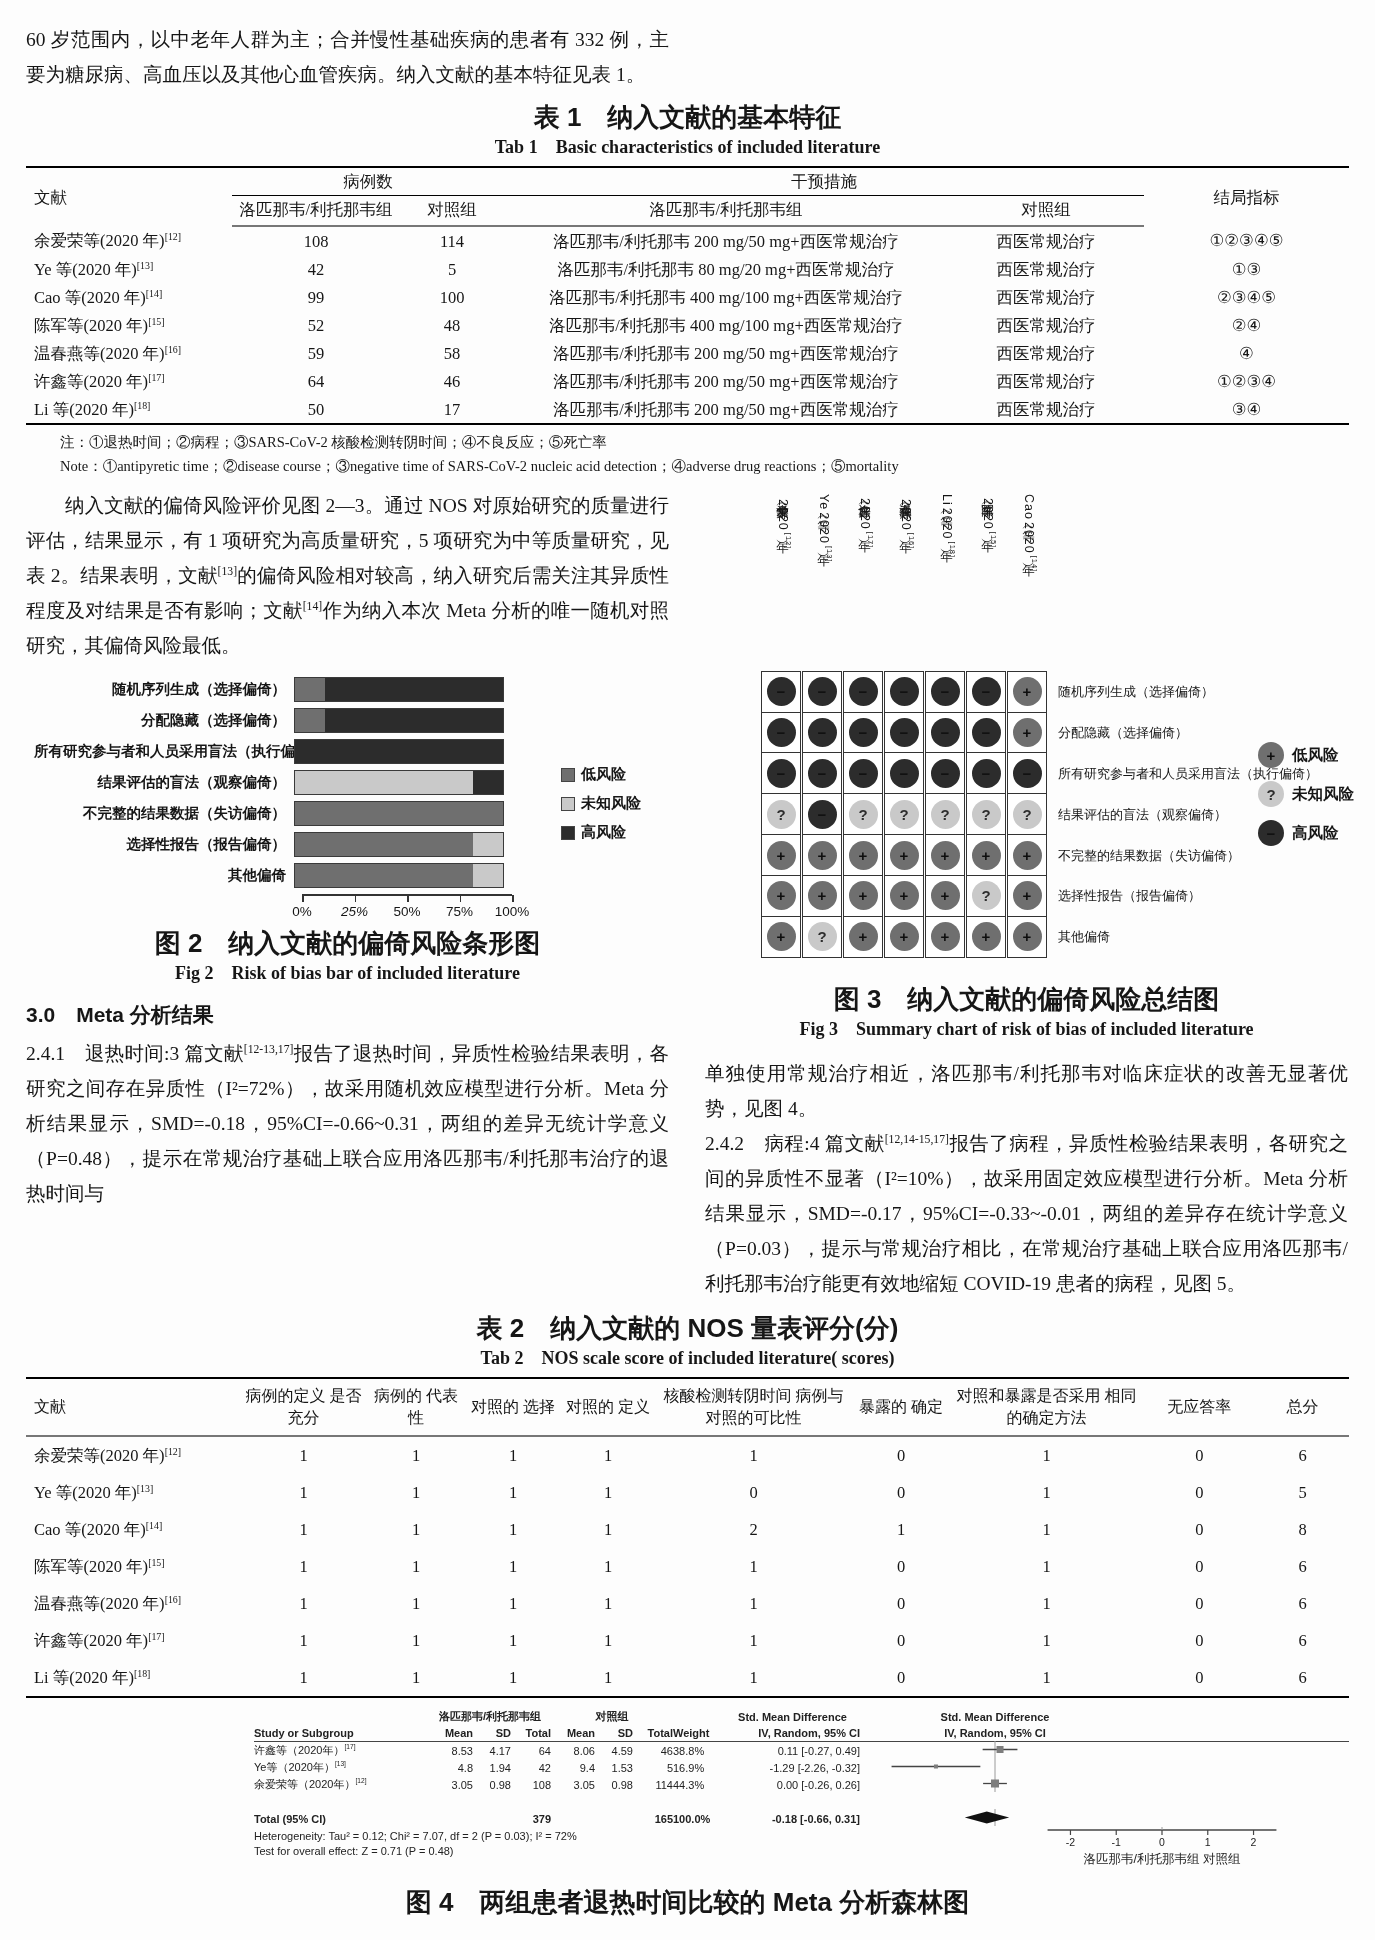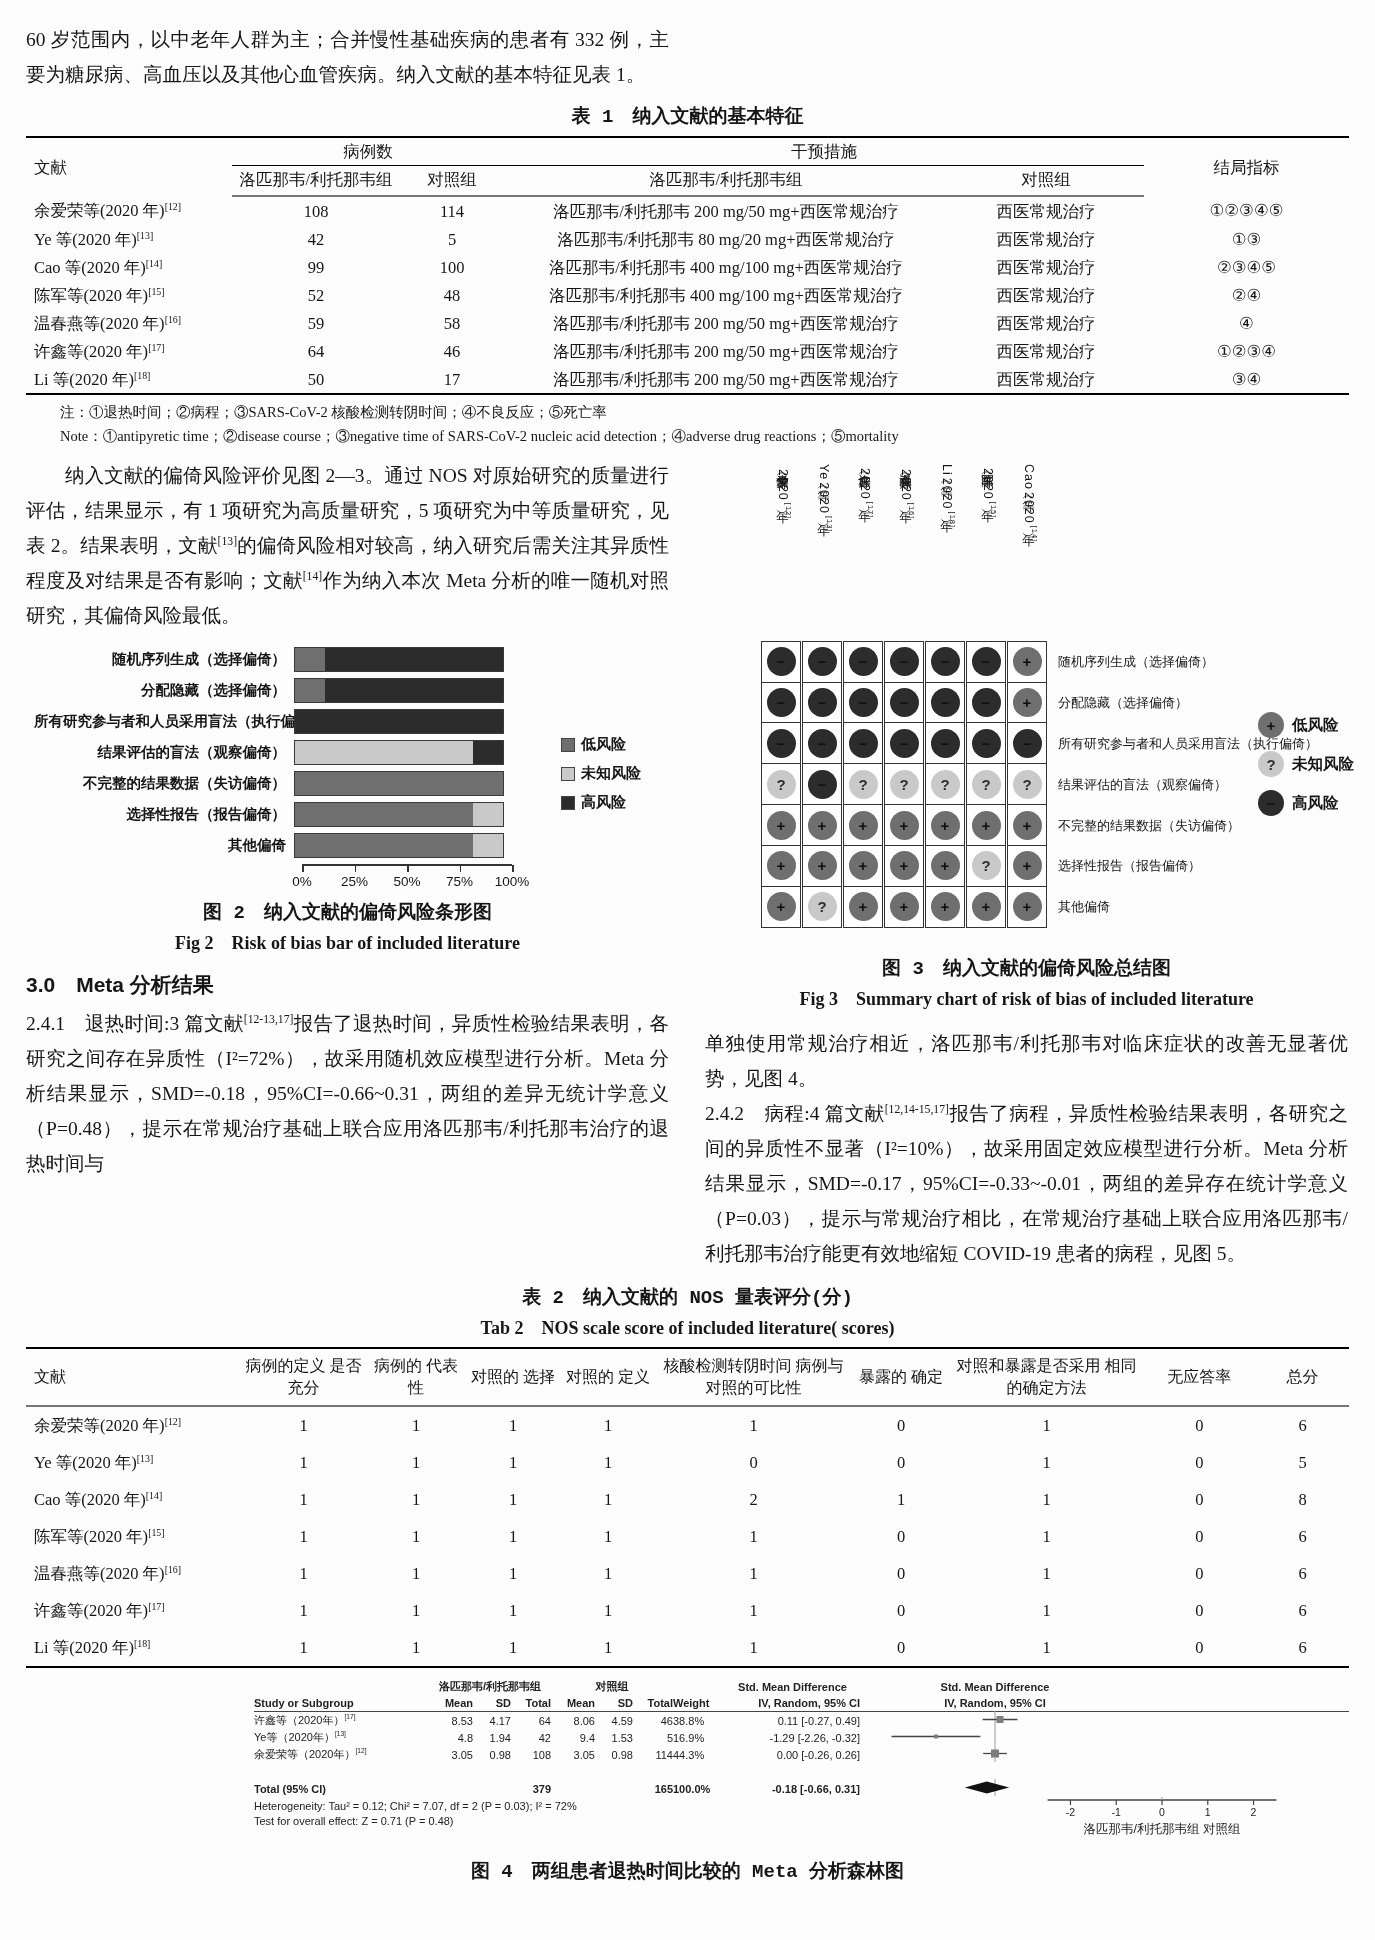--- a/index.html
+++ b/index.html
@@ -6,21 +6,21 @@
   body{width:1375px;background:#fdfdfd;color:#161616;font-family:"Liberation Serif",serif}
   .page{padding:16px 26px 8px 26px}
   sup{font-size:0.6em;vertical-align:super;line-height:0}
   
   .twocol{display:flex;gap:36px}
   .col{width:643px}
   .sec-heading{font-family:"Liberation Sans",sans-serif;font-weight:700;font-size:21px;line-height:34px;margin:8px 0 4px}
   .body-para{font-size:19.5px;line-height:35px;text-align:justify;word-break:break-all}
   .indent{text-indent:2em}
   
-  .cap-zh{font-family:Liberation Mono, monospace;font-weight:700;font-size:19px;text-align:center;line-height:30px}
+  .cap-zh{font-family:Liberation Sans, sans-serif;font-weight:700;font-size:26px;text-align:center;line-height:30px}
   .cap-en{font-family:"Liberation Serif",serif;font-weight:700;font-size:18px;text-align:center;line-height:30px}
   
   table.paper{border-collapse:collapse;width:100%;table-layout:fixed}
   table.paper th,table.paper td{font-weight:normal;font-size:16.5px;line-height:21px;padding:3px 2px;text-align:center;vertical-align:middle}
   table.paper .cell-left{text-align:left}
   #table1{border-top:2.5px solid #000;border-bottom:2.5px solid #000;margin-top:4px}
   #table1 thead tr.subhead th{border-bottom:2px solid #777;padding-bottom:5px}
   #table1 th.th-group{border-bottom:1.2px solid #000}
   #table1 tbody td{padding:3.5px 2px}
   .tbl-note{font-size:14.5px;line-height:24px;padding-left:34px}
@@ -75,20 +75,21 @@
 
 <div class="page">
 
   <div class="twocol">
     <div class="col">
       <p class="body-para" style="margin-top:6px">60 岁范围内，以中老年人群为主；合并慢性基础疾病的患者有 332 例，主要为糖尿病、高血压以及其他心血管疾病。纳入文献的基本特征见表 1。</p>
     </div>
   </div>
 
   <div class="cap-zh" style="margin-top:10px">表 1　纳入文献的基本特征</div>
+  <div class="cap-en">Tab 1　Basic characteristics of included literature</div>
   <table class="paper" id="table1">
     <colgroup>
       <col style="width:206px">
         <col style="width:168px">
         <col style="width:104px">
       <col style="width:444px">
         <col style="width:196px">
         <col style="width:205px">
     </colgroup>
     <thead>
@@ -218,21 +219,21 @@
               <div class="f2-bar">
                 <div class="f2-seg" style="width: 85.7%; background: rgb(111, 111, 111);"></div>
                 <div class="f2-seg" style="width: 14.3%; background: rgb(201, 201, 201);"></div>
               </div>
             </div>
           </div>
         <div class="f2-axis" id="fig2-axis">
             <div class="f2-tick" style="left: 0%;"></div>
             <div class="f2-ticklab" style="left: 0%;">0%</div>
             <div class="f2-tick" style="left: 25%;"></div>
-            <div class="f2-ticklab" style="left: 25%;">25%</div>
+            <div class="f2-ticklab" style="left: 25%; font-style: italic;">25%</div>
             <div class="f2-tick" style="left: 50%;"></div>
             <div class="f2-ticklab" style="left: 50%;">50%</div>
             <div class="f2-tick" style="left: 75%;"></div>
             <div class="f2-ticklab" style="left: 75%;">75%</div>
             <div class="f2-tick" style="left: 100%;"></div>
             <div class="f2-ticklab" style="left: 100%;">100%</div>
           </div>
         <div class="f2-legend" id="fig2-legend">
             <div class="f2-leg-item">
               <span class="f2-swatch" style="background: rgb(111, 111, 111);"></span>

